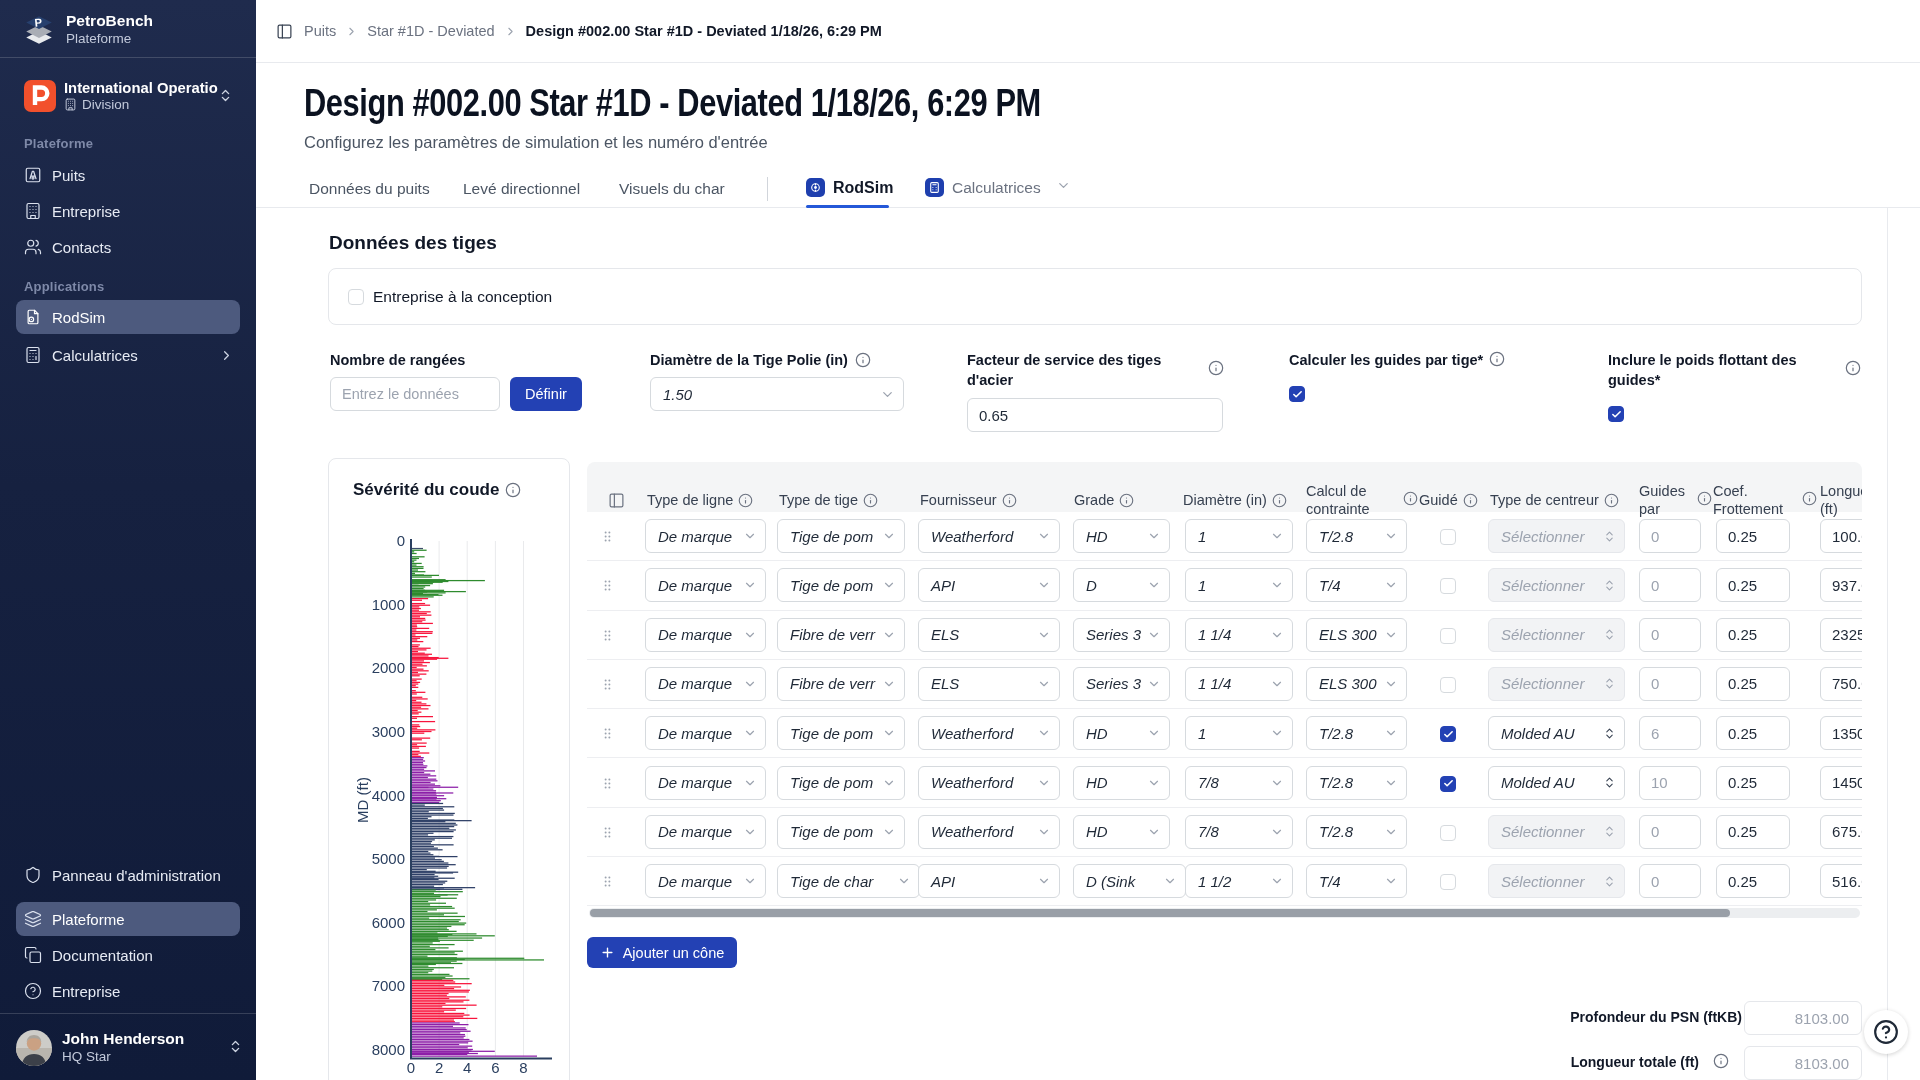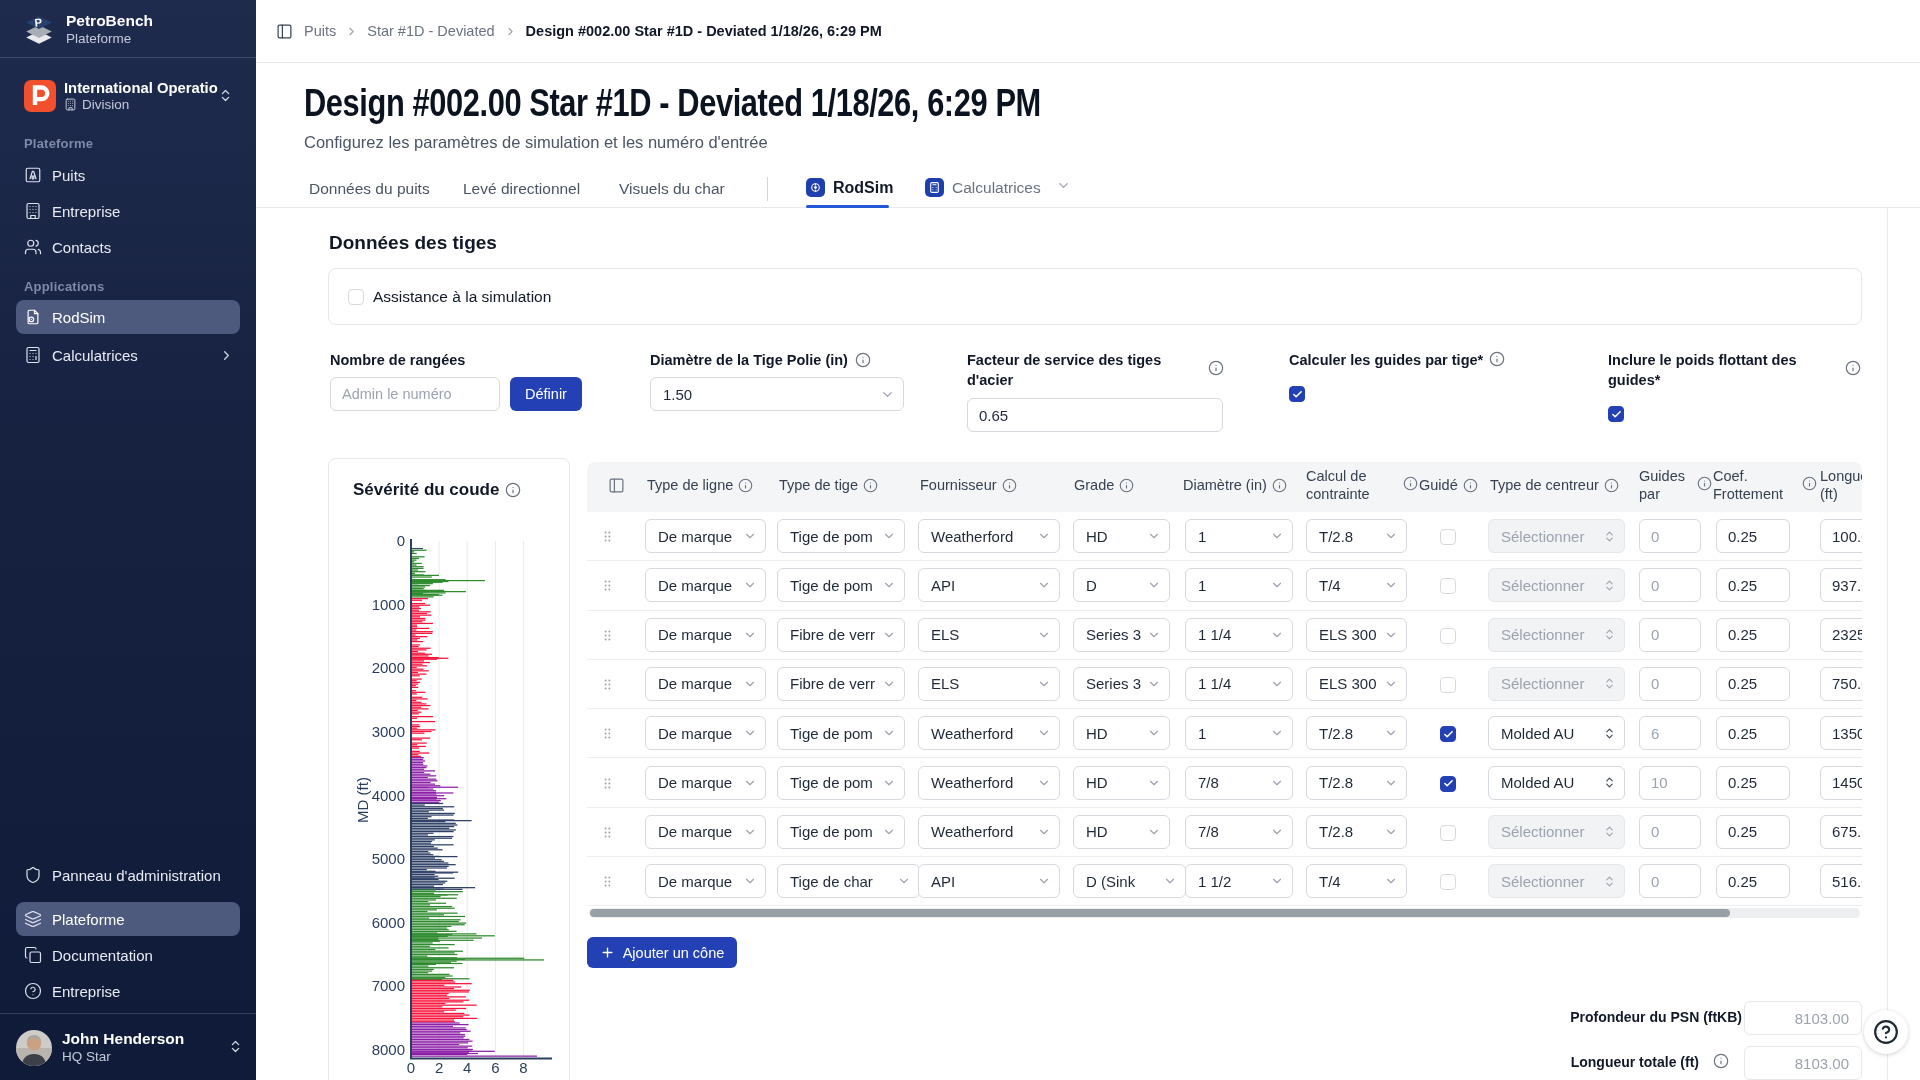--- a/index.html
+++ b/index.html
@@ -18,21 +18,21 @@
 
 #topbar { position:absolute; left:256px; top:0; width:1664px; height:63px; background:#fff;
   border-bottom:1px solid #e8eaee; }
 .crumb { font-size:14.5px; color:#6b7280; }
 .crumb.cur { color:#111827; font-weight:600; }
 
 .tab { font-size:15.5px; color:#4b5563; font-weight:500; }
 
 .sel,.inp,.ud { position:absolute; top:7px; height:34px; background:#fff; border:1px solid #d6dade;
   border-radius:6px; font-size:15px; color:#1f2937; display:flex; align-items:center; }
-.sel .selt { padding-left:12px; white-space:nowrap; overflow:hidden; flex:1; }
+.sel .selt { padding-left:12px; white-space:nowrap; overflow:hidden; flex:1;font-style:italic; }
 .sel .selc { margin-right:8px; margin-left:2px; display:flex; }
 .sel.dis { background:#f2f3f5; border-color:#e5e7eb; }
 .sel.dis .selt { color:#9ca3af; }
 .inp { padding-left:11px; }
 .inp.gray { color:#9ca3af; }
 .cb { position:absolute; border:1px solid #d6dade; border-radius:4px; background:#fff;
   display:flex; align-items:center; justify-content:center; }
 .cb.on { background:#2341b4; border-color:#2341b4; }
 .trow { position:absolute; left:0; width:1275px; height:49.3px; border-bottom:1px solid #edeef1; }
 .trow .grp { position:absolute; top:17px; }
@@ -224,25 +224,25 @@
         <path d="m6 9 6 6 6-6"></path>
       </svg></span>
 </div>
 
 <div class="abs" style="left:1887px;top:208px;width:1px;height:872px;background:#e8eaee"></div>
 
 <div class="abs" style="left:329px;top:232px;font-size:19px;font-weight:700;color:#111827">Données des tiges</div>
 
 <div class="abs" style="left:328px;top:268px;width:1534px;height:57px;border:1px solid #e5e7eb;border-radius:8px">
   <div class="cb" style="left:19px;top:20px;width:16px;height:16px"></div>
-  <div class="abs" style="left:44px;top:19px;font-size:15.5px;color:#111827">Assistance à la simulation</div>
+  <div class="abs" style="left:44px;top:19px;font-size:15.5px;color:#111827">Entreprise à la conception</div>
 </div>
 
 <div class="abs" style="left:330px;top:350px"><span class="flab">Nombre de rangées</span></div>
-<div class="inp gray" style="left:330px;top:377px;width:170px;height:34px;font-size:14.5px">Admin le numéro</div>
+<div class="inp gray" style="left:330px;top:377px;width:170px;height:34px;font-size:14.5px">Entrez le données</div>
 <div class="btn abs" style="left:510px;top:377px;width:72px;height:34px">Définir</div>
 
 <div class="abs" style="left:650px;top:350px;display:flex;align-items:center;gap:7px">
     <span class="flab">Diamètre de la Tige Polie (in)</span>
     <svg width="16" height="16" viewBox="0 0 24 24" fill="none" stroke="#6b7280" stroke-width="1.80" stroke-linecap="round" stroke-linejoin="round">
       <circle cx="12" cy="12" r="10"></circle>
       <path d="M12 16v-4"></path>
       <path d="M12 8h.01"></path>
     </svg>
   </div>
@@ -641,21 +641,21 @@
 <text x="82.0" y="613.6" text-anchor="middle" font-size="15" fill="#2a3f5f">0</text>
 <text x="110.1" y="613.6" text-anchor="middle" font-size="15" fill="#2a3f5f">2</text>
 <text x="138.2" y="613.6" text-anchor="middle" font-size="15" fill="#2a3f5f">4</text>
 <text x="166.4" y="613.6" text-anchor="middle" font-size="15" fill="#2a3f5f">6</text>
 <text x="194.5" y="613.6" text-anchor="middle" font-size="15" fill="#2a3f5f">8</text>
   </svg>
 </div>
 
 <div class="abs" style="left:587px;top:458px;width:1275px;height:640px">
   <div class="abs" style="left:0;top:4px;width:1275px;height:50px;background:#f4f5f6;border-radius:8px 8px 0 0;overflow:hidden"></div>
-  <div class="abs" style="left:0;top:4px;width:1275px;height:50px;overflow:hidden">
+  <div class="abs" style="left:0;top:19px;width:1275px;height:50px;overflow:hidden">
       <div class="hc" style="left:21px;top:15px">
         <svg width="17" height="17" viewBox="0 0 24 24" fill="none" stroke="#6b7280" stroke-width="1.70" stroke-linecap="round" stroke-linejoin="round">
           <rect x="3" y="3" width="18" height="18" rx="2"></rect>
           <path d="M9 3v18"></path>
         </svg>
       </div>
       <div class="hc" style="left:60px;top:14px">Type de ligne<span class="hi">
           <svg width="15" height="15" viewBox="0 0 24 24" fill="none" stroke="#6b7280" stroke-width="1.80" stroke-linecap="round" stroke-linejoin="round">
             <circle cx="12" cy="12" r="10"></circle>
             <path d="M12 16v-4"></path>

